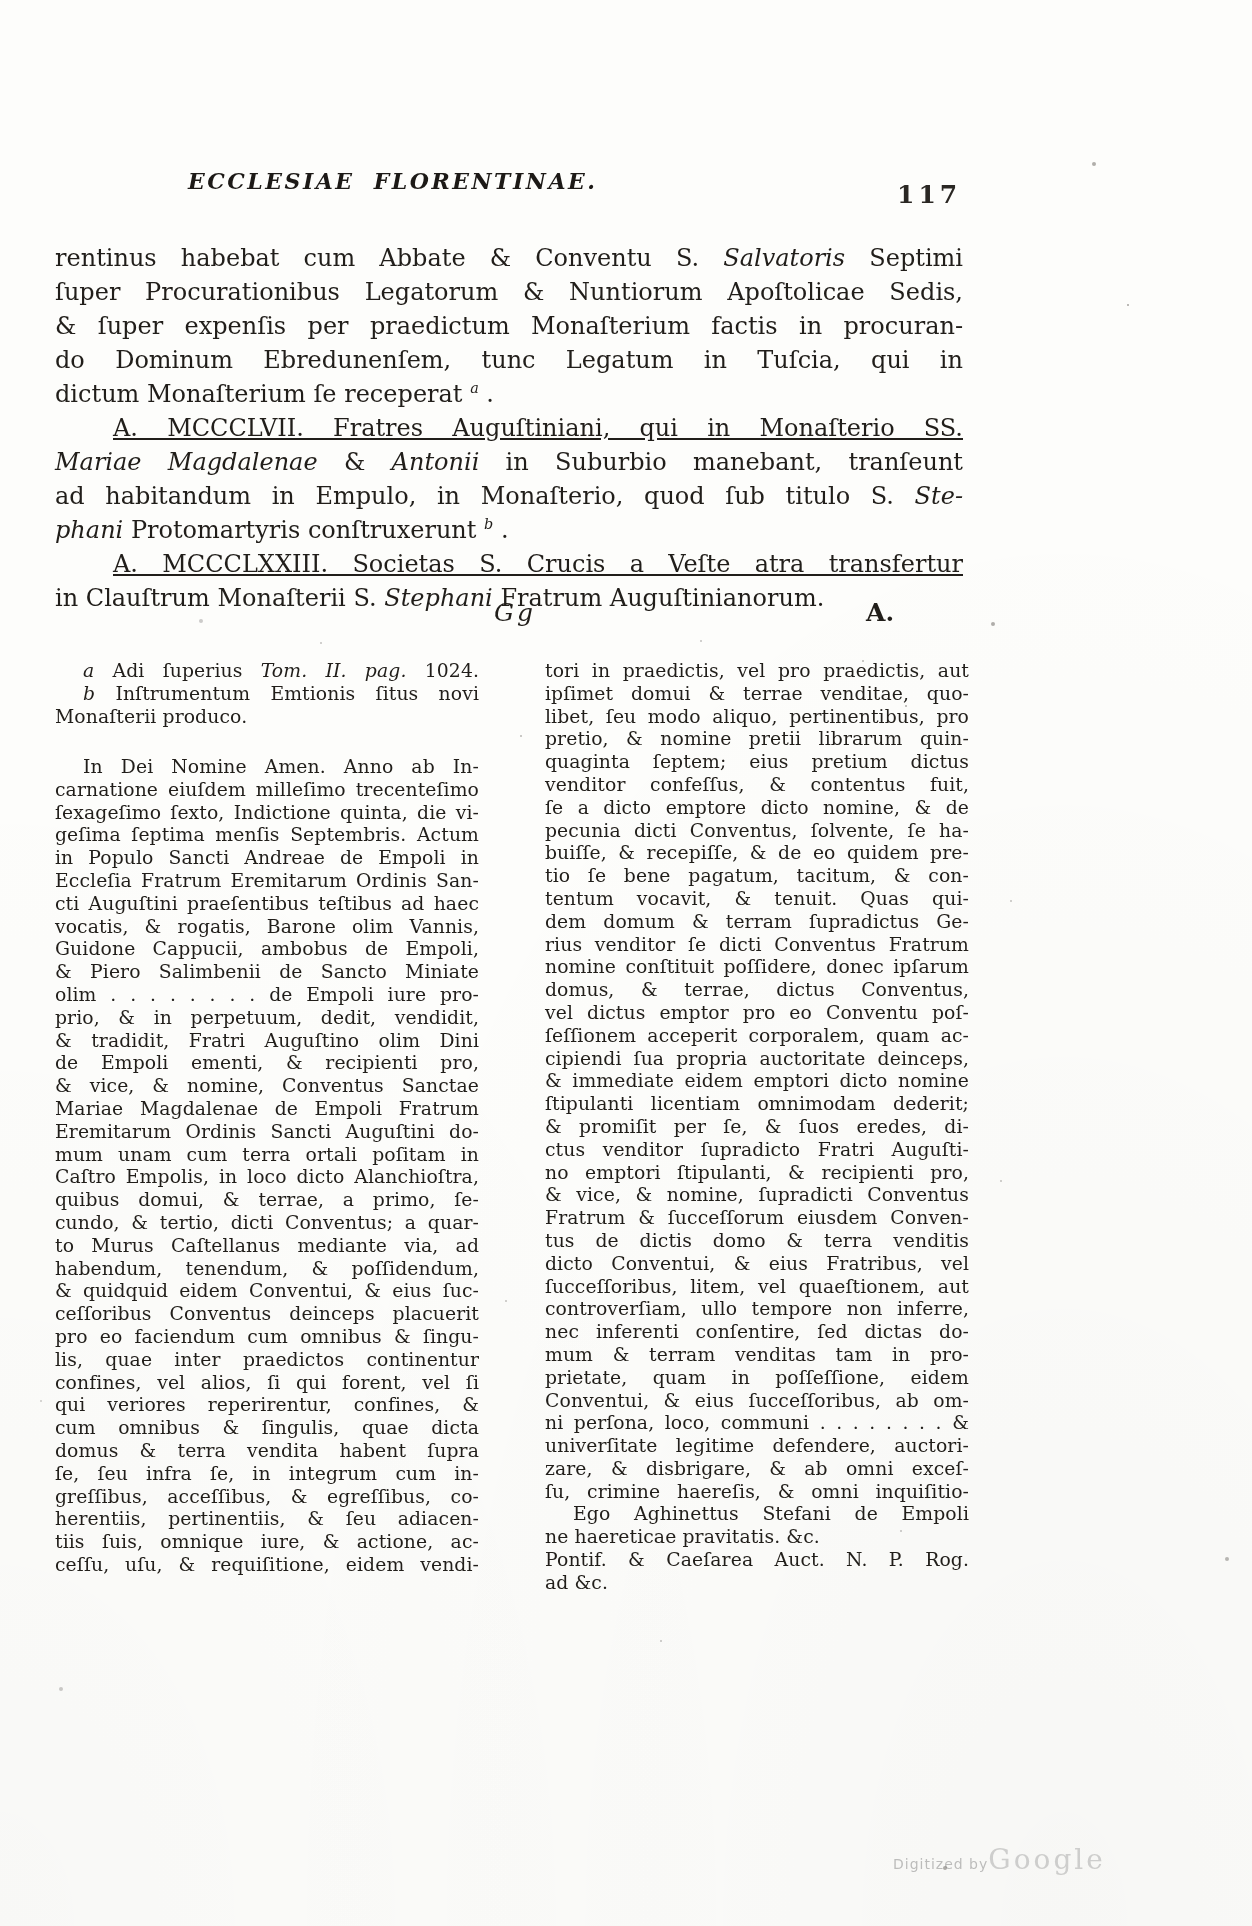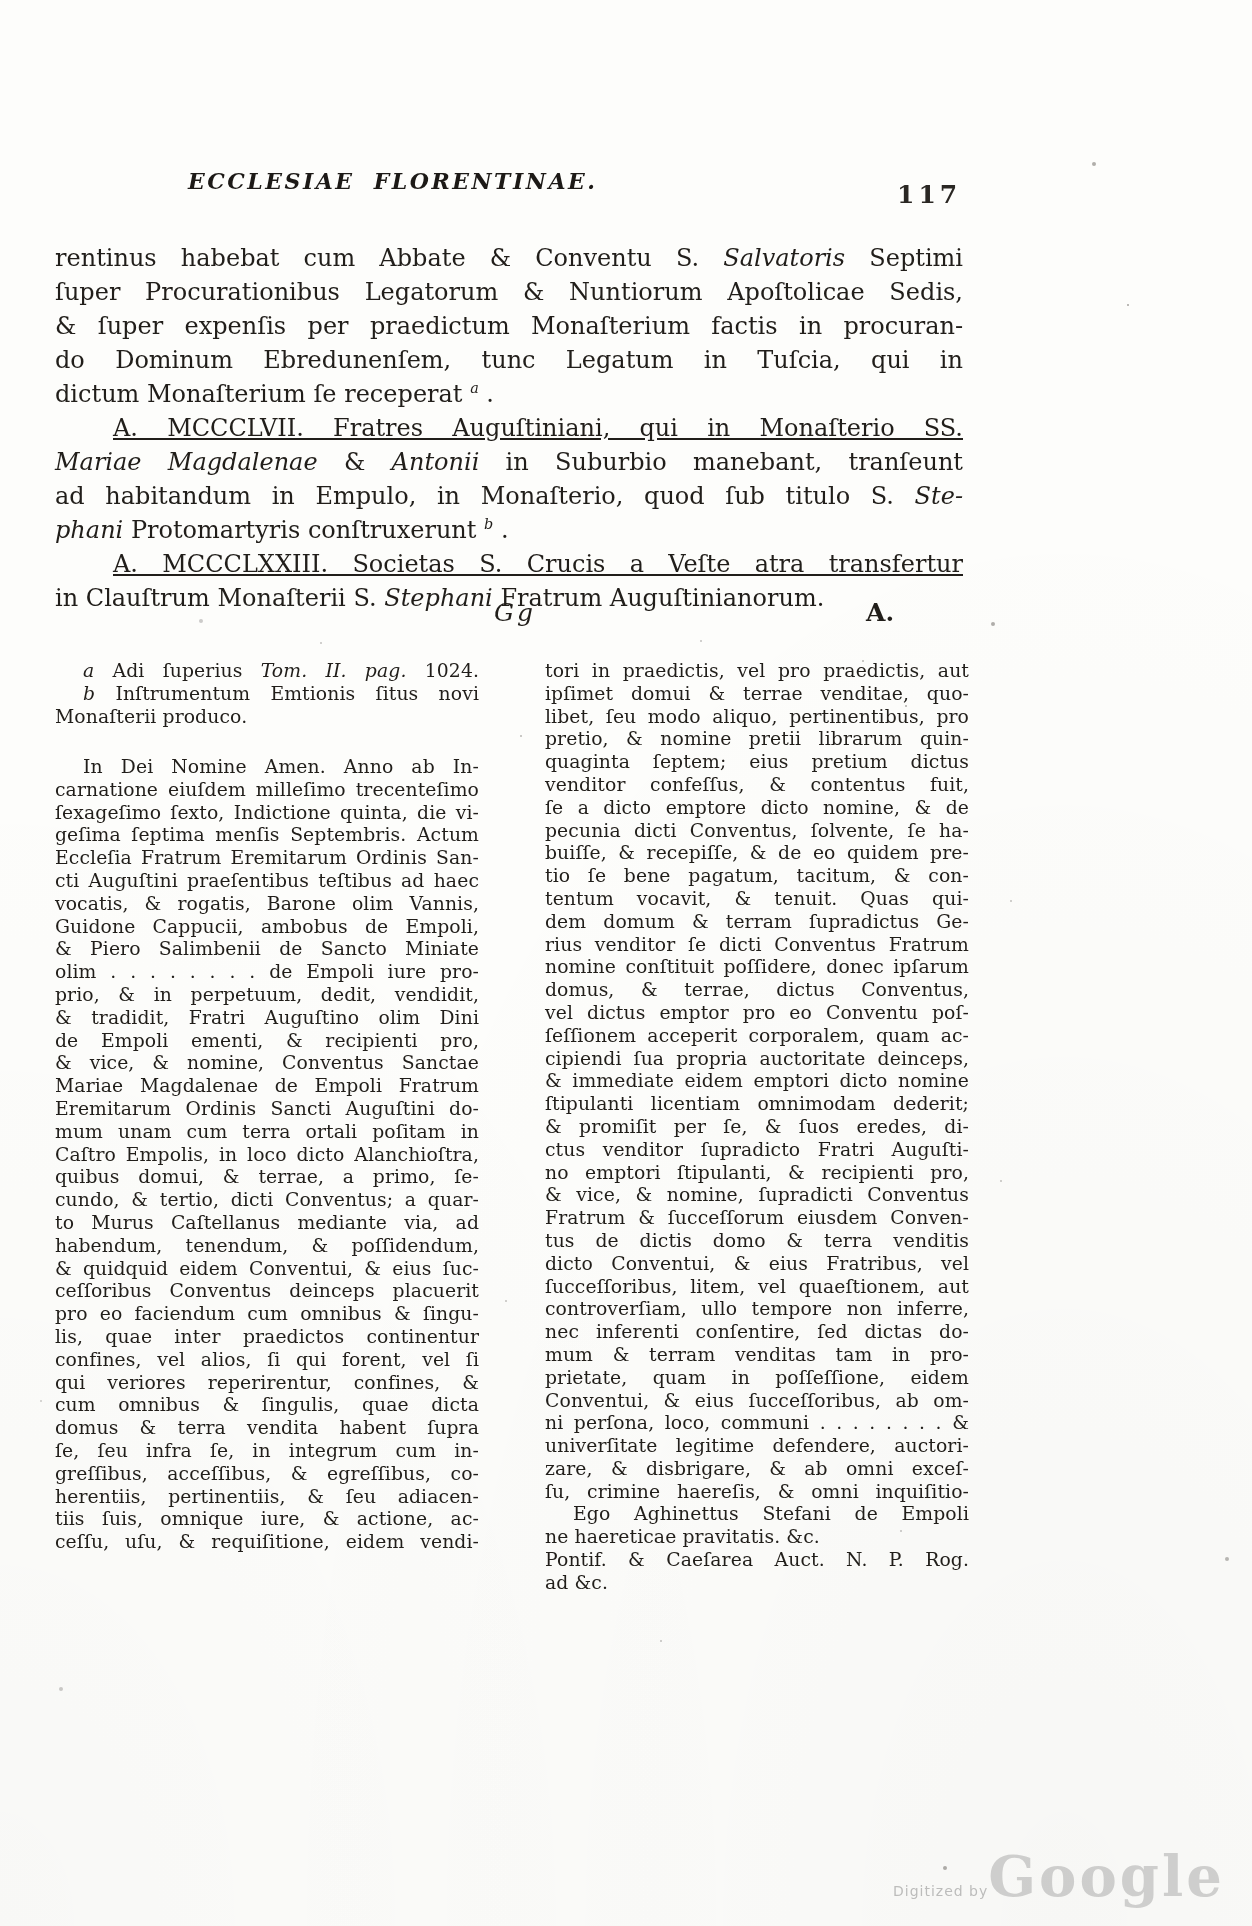--- a/index.html
+++ b/index.html
@@ -53,21 +53,21 @@
   .sup{font-size:0.6em;vertical-align:super;line-height:0;}
   .watermark{
     position:absolute;left:893px;top:1843px;
     display:flex;align-items:baseline;white-space:nowrap;
   }
   .wm-prefix{
     font-size:14px;color:rgba(115,115,115,0.45);
     font-family:"DejaVu Sans","Liberation Sans",sans-serif;letter-spacing:1px;
   }
   .wm-brand{
-    font-size:56px;color:rgba(120,120,120,0.33);letter-spacing:3px;font-weight:bold;
+    font-size:28px;color:rgba(120,120,120,0.33);letter-spacing:3px;
   }
   .noise{
     position:absolute;left:0;top:0;width:2px;height:2px;border-radius:50%;
     box-shadow:
       1093px 163px 0 1px rgba(60,55,50,.40),
       1127px 304px 0 0 rgba(60,55,50,.45),
       938px 253px 0 0 rgba(60,55,50,.35),
       992px 623px 0 1px rgba(60,55,50,.40),
       905px 705px 0 0 rgba(60,55,50,.40),
       862px 660px 0 0 rgba(60,55,50,.35),
@@ -118,20 +118,21 @@
       <div class="tline in"><span class="it">a</span> Adi ſuperius <span class="it">Tom. II. pag.</span> 1024.</div>
       <div class="tline in"><span class="it">b</span> Inſtrumentum Emtionis ſitus novi</div>
       <div class="tline end">Monaſterii produco.</div>
     </div>
 
   <div class="col leftcol">
       <div class="tline in">In Dei Nomine Amen. Anno ab In-</div>
       <div class="tline">carnatione eiuſdem milleſimo trecenteſimo</div>
       <div class="tline">ſexageſimo ſexto, Indictione quinta, die vi-</div>
       <div class="tline">geſima ſeptima menſis Septembris. Actum</div>
+      <div class="tline">in Populo Sancti Andreae de Empoli in</div>
       <div class="tline">Eccleſia Fratrum Eremitarum Ordinis San-</div>
       <div class="tline">cti Auguſtini praeſentibus teſtibus ad haec</div>
       <div class="tline">vocatis, &amp; rogatis, Barone olim Vannis,</div>
       <div class="tline">Guidone Cappucii, ambobus de Empoli,</div>
       <div class="tline">&amp; Piero Salimbenii de Sancto Miniate</div>
       <div class="tline">olim . . . . . . . . de Empoli iure pro-</div>
       <div class="tline">prio, &amp; in perpetuum, dedit, vendidit,</div>
       <div class="tline">&amp; tradidit, Fratri Auguſtino olim Dini</div>
       <div class="tline">de Empoli ementi, &amp; recipienti pro,</div>
       <div class="tline">&amp; vice, &amp; nomine, Conventus Sanctae</div>

